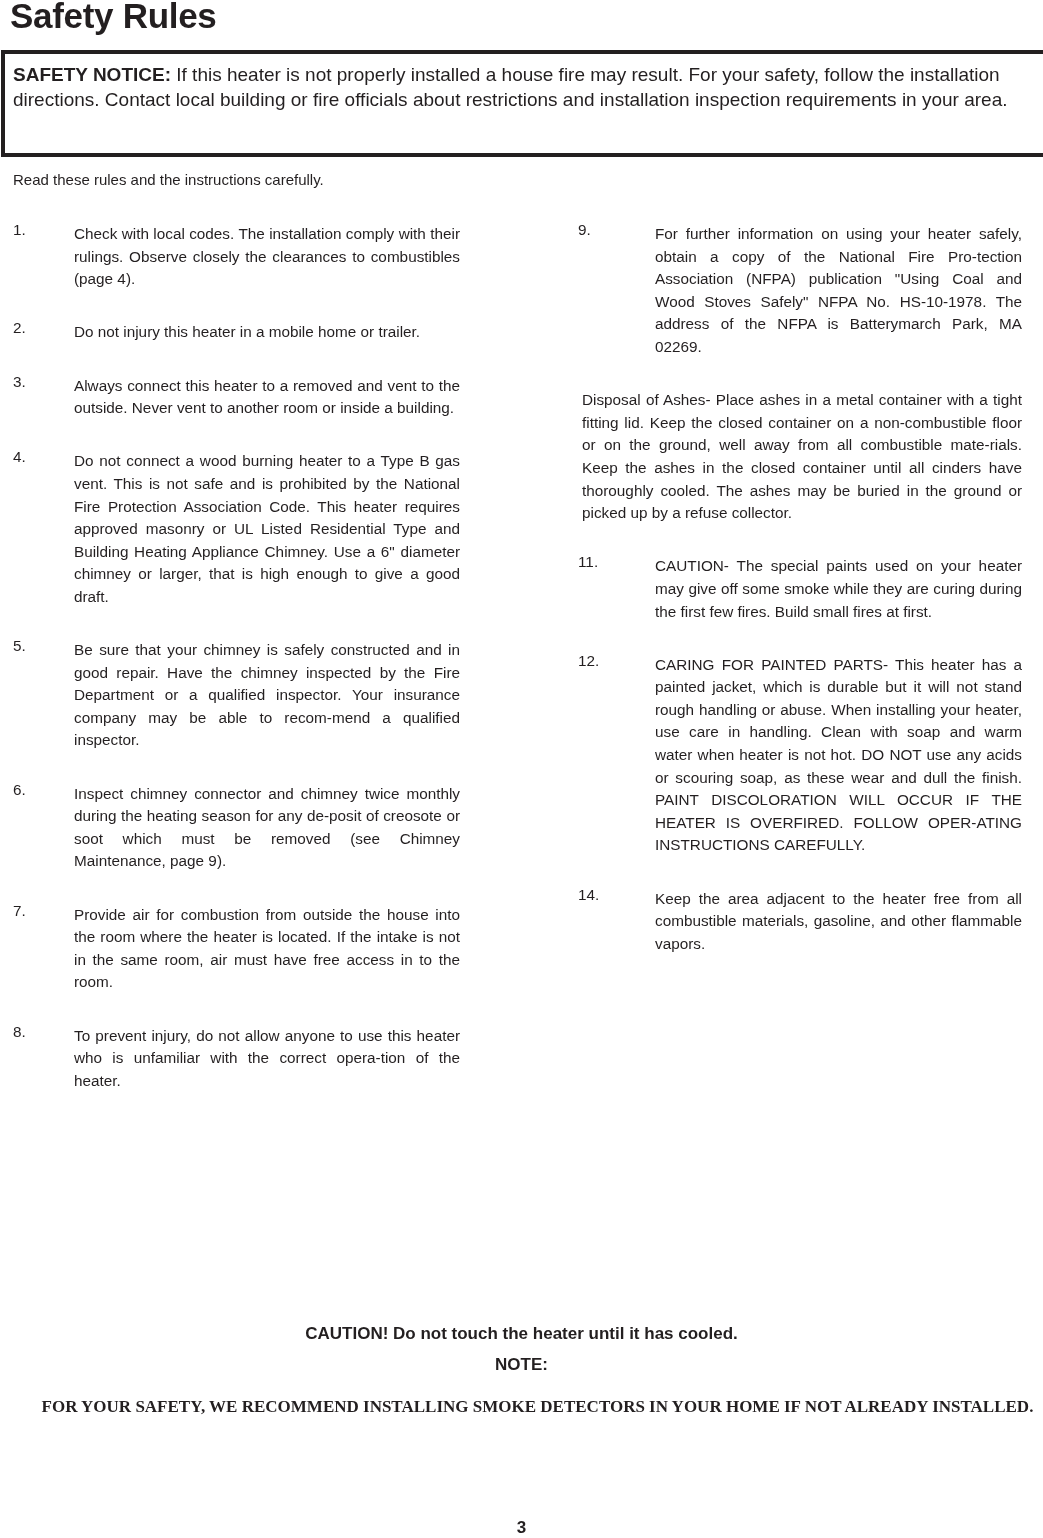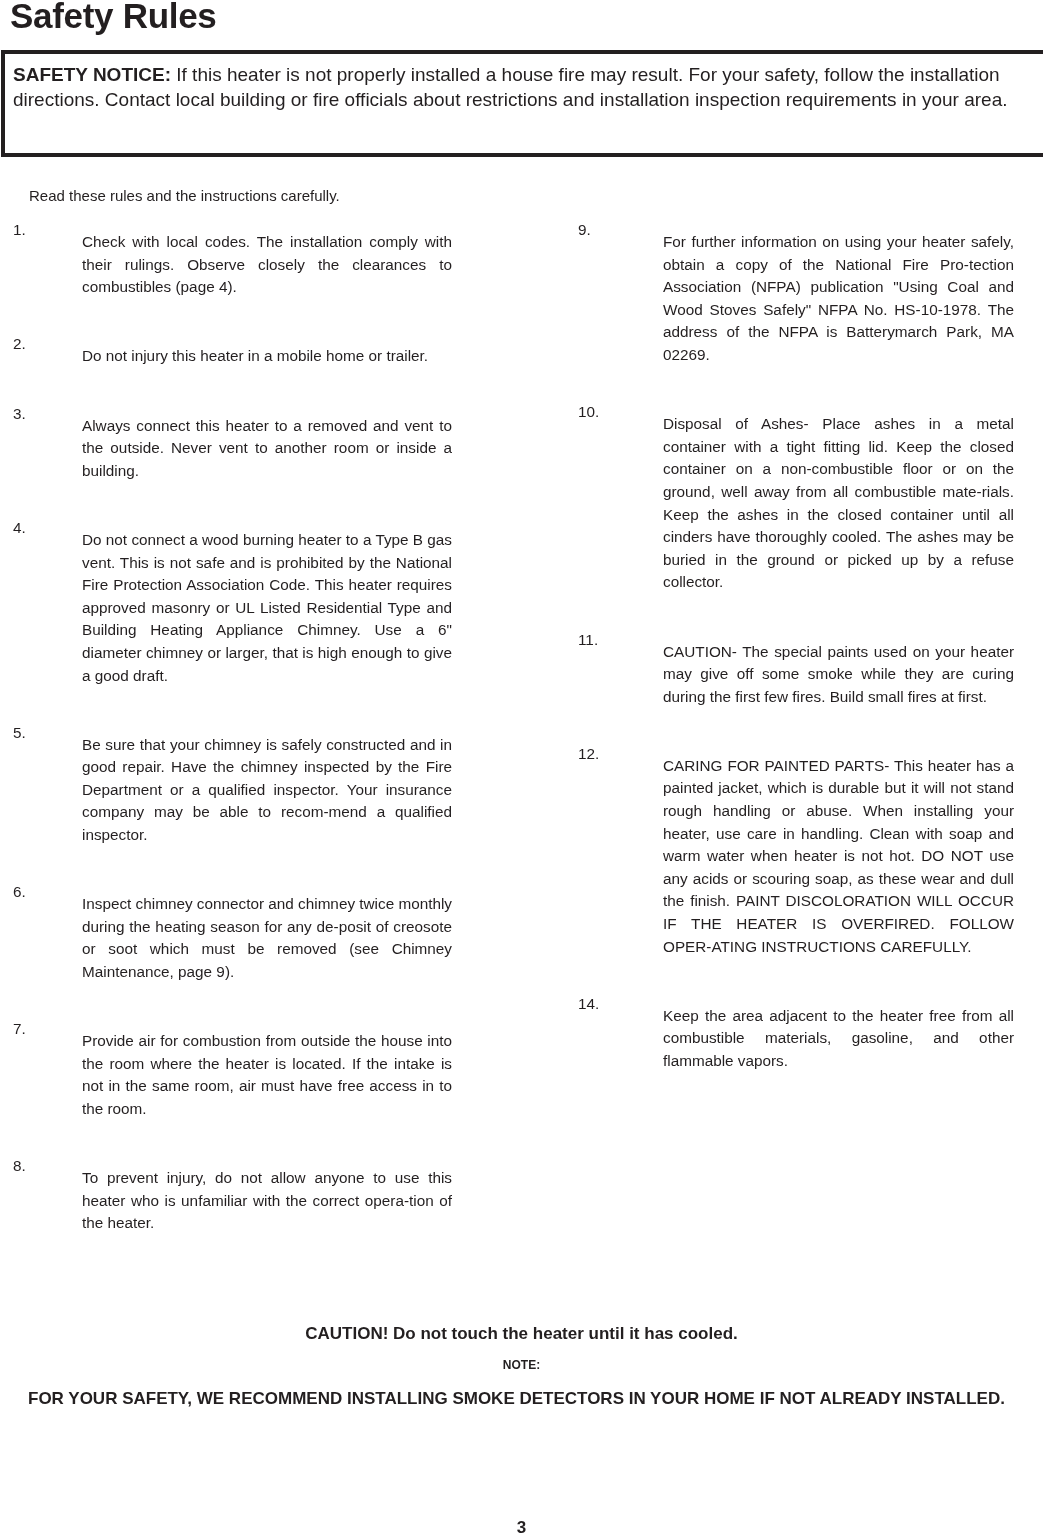--- a/index.html
+++ b/index.html
@@ -46,21 +46,21 @@
       margin: 0;
     }
     .notice-text b {
       font-weight: bold;
     }
     .intro {
       position: absolute;
       left: 13px;
       top: 170px;
       font-size: 15px;
-      margin: 16px;
+      margin: 0;
       line-height: 20px;
     }
     .rules-col {
       position: absolute;
       top: 219px;
       margin: 0;
       padding: 0;
       list-style: none;
     }
     .rules-col.left {
@@ -79,53 +79,55 @@
     }
     .rule-num {
       flex: 0 0 57px;
     }
     .rules-col.right .rule-num {
       flex: 0 0 73px;
     }
     .rule-text {
       flex: 1 1 auto;
       text-align: justify;
-      margin: 12px;
+      margin: 4px;
     }
     .footer-caution {
       position: absolute;
       left: 0;
       top: 1322px;
       width: 1043px;
       text-align: center;
       font-size: 17px;
       font-weight: bold;
       margin: 0;
       line-height: 24px;
     }
     .footer-note-label {
       position: absolute;
       left: 0;
       top: 1353px;
       width: 1043px;
       text-align: center;
-      font-size: 12px;
+      font-size: 17px;
       font-weight: bold;
       margin: 0;
       line-height: 24px;
     }
     .footer-note-text {
       position: absolute;
       left: 20px;
       top: 1378px;
       width: 1003px;
-      font-size: 17px;
-      font-weight: bold;
-      margin: 8px;
+      text-align: center;
+      font-size: 17px;
+      font-weight: bold;
+      margin: 16px;
       line-height: 25px;
+      font-family: Liberation Serif, serif;
     }
     .page-number {
       position: absolute;
       left: 0;
       top: 1518px;
       width: 1043px;
       text-align: center;
       font-size: 17px;
       font-weight: bold;
       margin: 0;
@@ -177,21 +179,20 @@
     <p class="rule-text">To prevent injury, do not allow anyone to use this heater who is unfamiliar with the correct opera-tion of the heater.</p>
   </li>
 </ol>
 
 <ol class="rules-col right">
   <li class="rule">
     <span class="rule-num">9.</span>
     <p class="rule-text">For further information on using your heater safely, obtain a copy of the National Fire Pro-tection Association (NFPA) publication "Using Coal and Wood Stoves Safely" NFPA No. HS-10-1978. The address of the NFPA is Batterymarch Park, MA 02269.</p>
   </li>
   <li class="rule">
-    <span class="rule-num">10.</span>
     <p class="rule-text">Disposal of Ashes- Place ashes in a metal container with a tight fitting lid. Keep the closed container on a non-combustible floor  or on the ground, well away from all combustible mate-rials. Keep the ashes in the closed container until all cinders have thoroughly cooled. The ashes may be buried in the ground or picked up by a refuse collector.</p>
   </li>
   <li class="rule">
     <span class="rule-num">11.</span>
     <p class="rule-text">CAUTION- The special paints used on your heater may give off some smoke while they are curing during the first few fires. Build small fires at first.</p>
   </li>
   <li class="rule">
     <span class="rule-num">12.</span>
     <p class="rule-text">CARING FOR PAINTED PARTS- This heater has a painted jacket, which is durable but it will not stand rough handling or abuse. When installing your heater, use care in handling. Clean with soap and warm water when heater is not hot. DO NOT use any acids or scouring soap, as these wear and dull the finish. PAINT DISCOLORATION WILL OCCUR IF THE HEATER IS OVERFIRED. FOLLOW OPER-ATING INSTRUCTIONS CAREFULLY.</p>
   </li>

